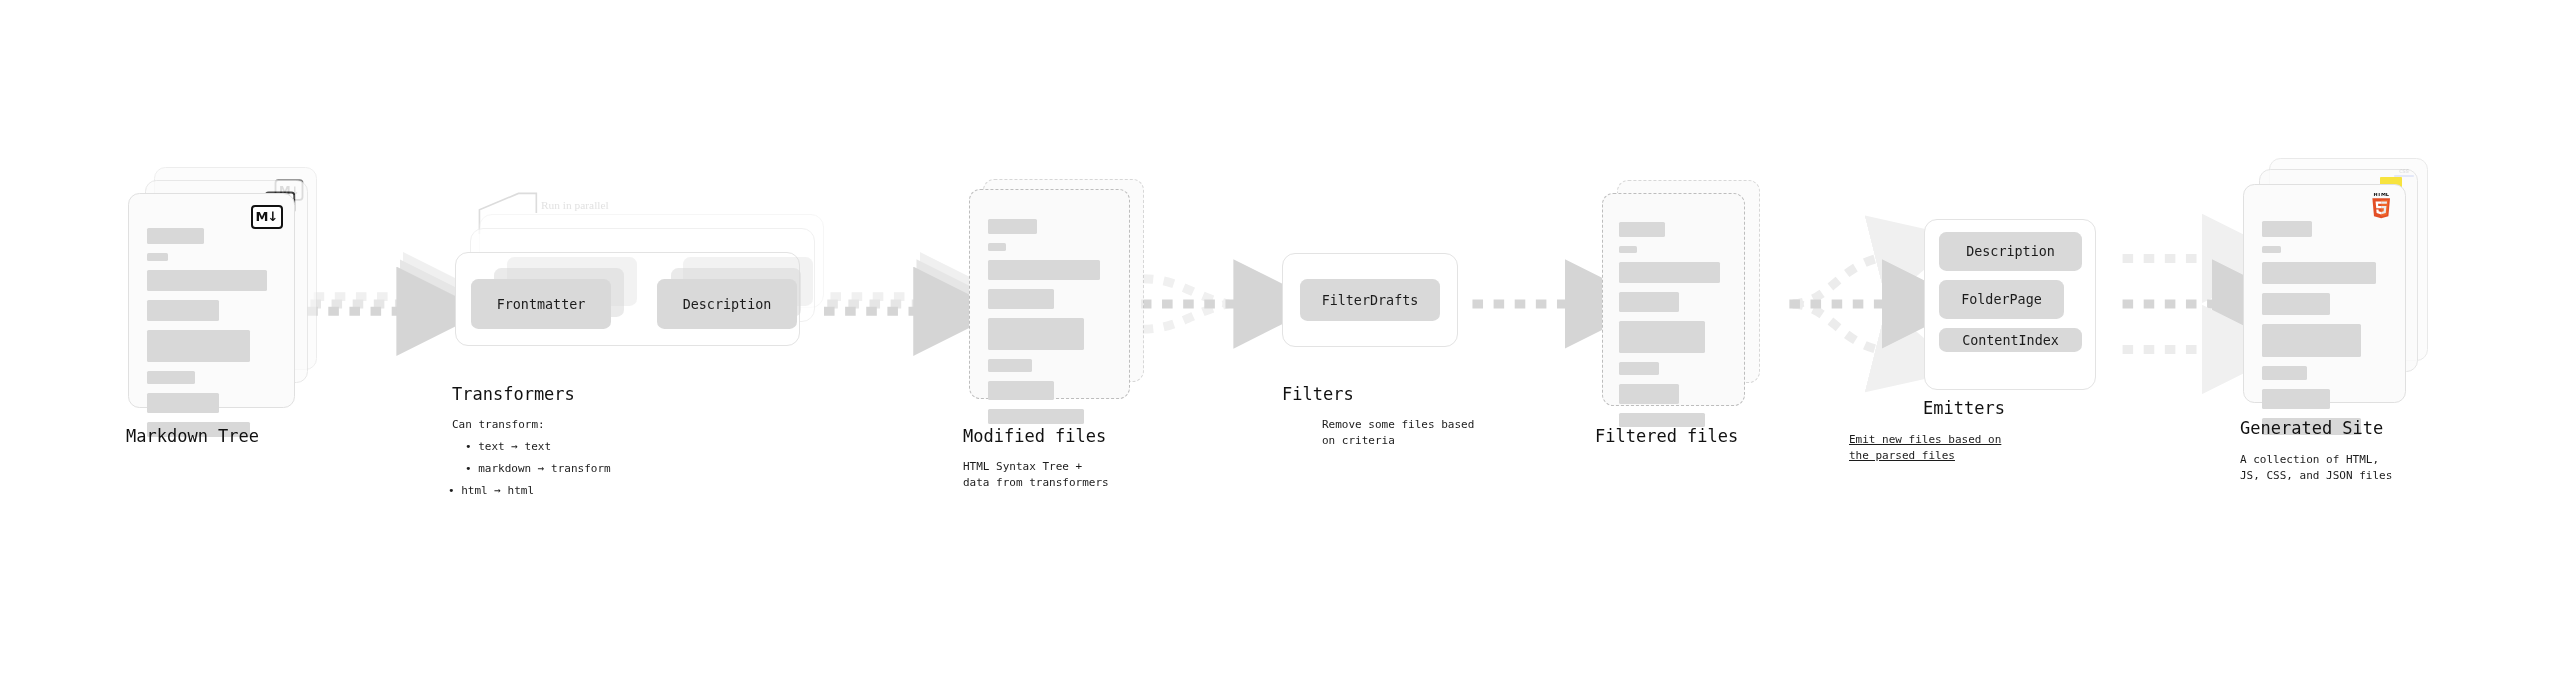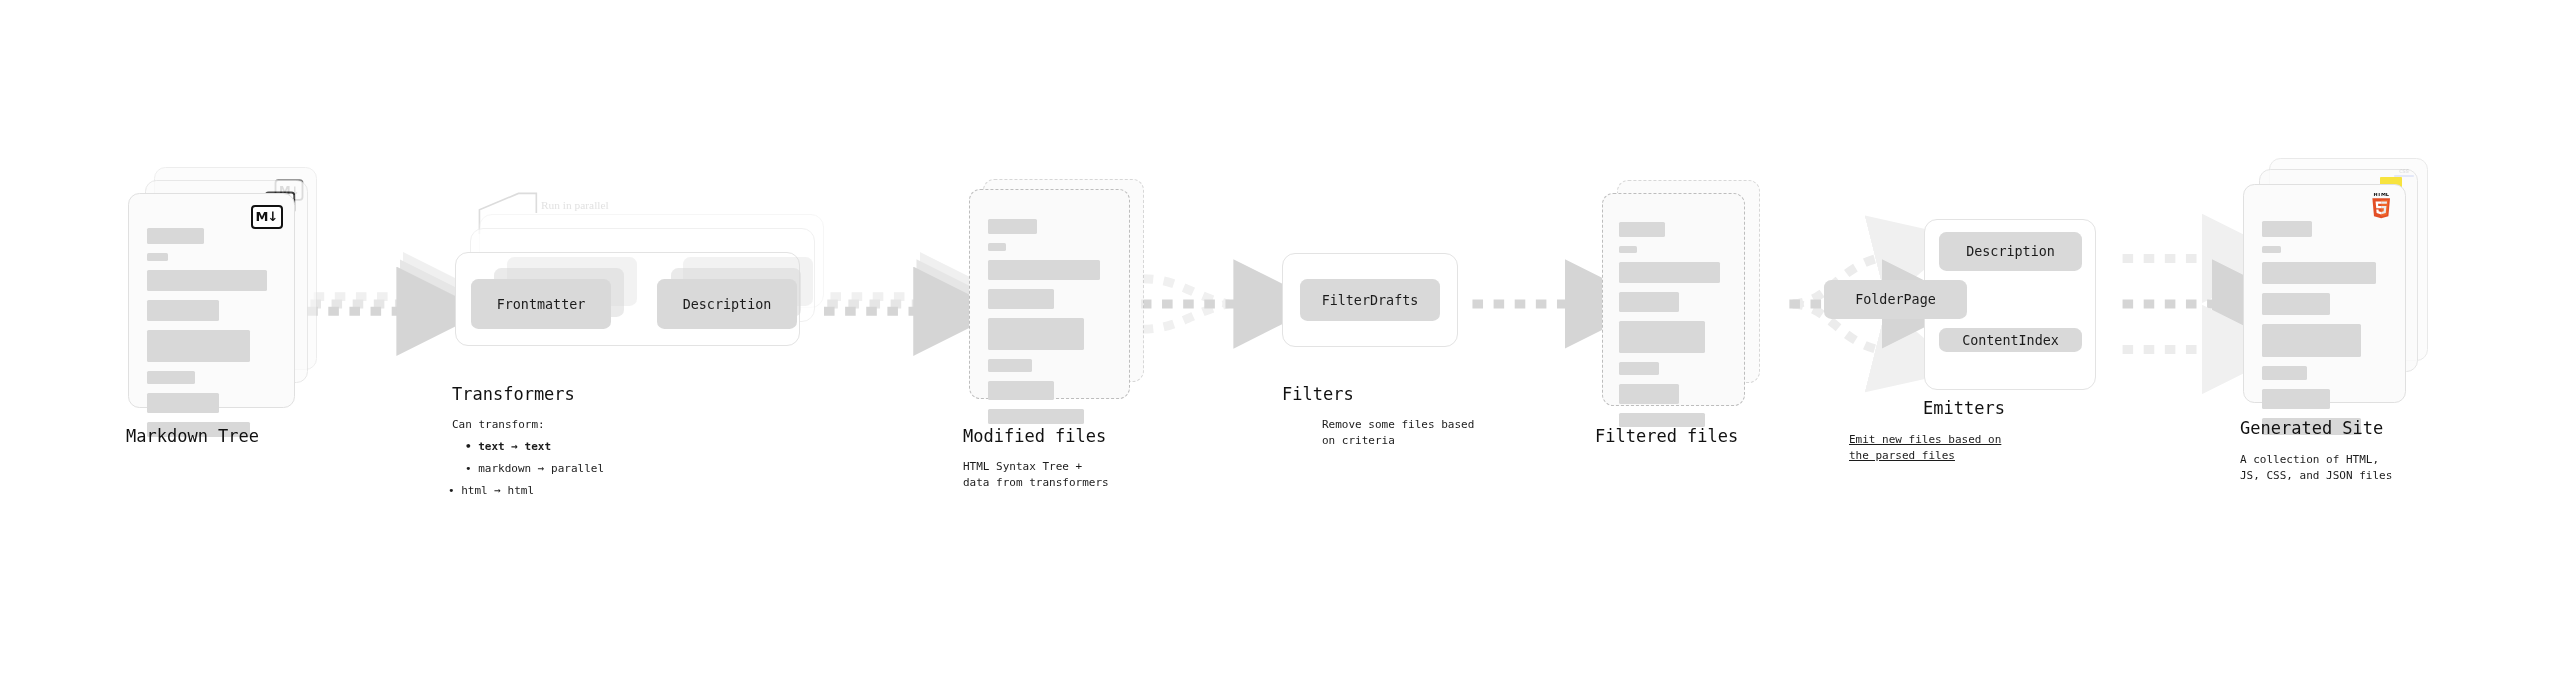--- a/index.html
+++ b/index.html
@@ -194,22 +194,22 @@
   <div class="chip" style="left:507px;top:257px;width:130px;height:49px;opacity:.35;"></div>
   <div class="chip" style="left:494px;top:268px;width:130px;height:49px;opacity:.55;"></div>
   <div class="chip" style="left:471px;top:279px;width:140px;height:50px;">Frontmatter</div>
 
   <div class="chip" style="left:683px;top:257px;width:130px;height:49px;opacity:.35;"></div>
   <div class="chip" style="left:671px;top:268px;width:130px;height:49px;opacity:.55;"></div>
   <div class="chip" style="left:657px;top:279px;width:140px;height:50px;">Description</div>
 
   <div class="cap-title" style="left:452px;top:384px;">Transformers</div>
   <div class="cap-sub" style="left:452px;top:417px;">Can transform:</div>
-  <div class="cap-sub list" style="left:465px;top:439px;font-weight:bold;">• text → text</div>
-  <div class="cap-sub list" style="left:465px;top:461px;">• markdown → parallel</div>
+  <div class="cap-sub list" style="left:465px;top:439px;">• text → text</div>
+  <div class="cap-sub list" style="left:465px;top:461px;">• markdown → transform</div>
   <div class="cap-sub list" style="left:448px;top:483px;">• html → html</div>
 
   <div class="doc-stack">
     <div class="doc dashed" style="left:983px;top:179px;width:161px;height:203px;opacity:.6;"></div>
     <div class="doc dashed" style="left:969px;top:189px;width:161px;height:210px;">
       <div class="doc-body">
         <div class="bar" style="width:40%;height:15.4px;margin-top:8.1px;"></div>
         <div class="bar" style="width:15%;height:7.3px;"></div>
         <div class="bar" style="width:91%;height:20.3px;"></div>
         <div class="bar" style="width:54%;height:20.3px;"></div>
@@ -242,21 +242,21 @@
         <div class="bar" style="width:37%;height:13px;"></div>
         <div class="bar" style="width:55%;height:19.5px;"></div>
         <div class="bar" style="width:79%;height:14.6px;"></div>
       </div>
     </div>
   </div>
   <div class="cap-title" style="left:1595px;top:426px;">Filtered files</div>
 
   <div class="gbox" style="left:1924px;top:219px;width:172px;height:171px;"></div>
   <div class="chip" style="left:1939px;top:232px;width:143px;height:39px;">Description</div>
-  <div class="chip" style="left:1824px;top:280px;width:143px;height:39px;">FolderPage</div>
+  <div class="chip" style="left:1939px;top:280px;width:125px;height:39px;">FolderPage</div>
   <div class="chip" style="left:1939px;top:328px;width:143px;height:24px;">ContentIndex</div>
   <div class="cap-title" style="left:1923px;top:398px;">Emitters</div>
   <div class="cap-sub" style="left:1849px;top:432px;text-decoration:underline;">Emit new files based on
 the parsed files</div>
 
   <div class="doc-stack">
     <div class="doc" style="left:2269px;top:158px;width:159px;height:203px;opacity:.7;">
       <div class="css-badge" style="right:13px;top:6.5px;">
         <div class="css-txt">CSS</div>
         <div class="css-rule"></div>

